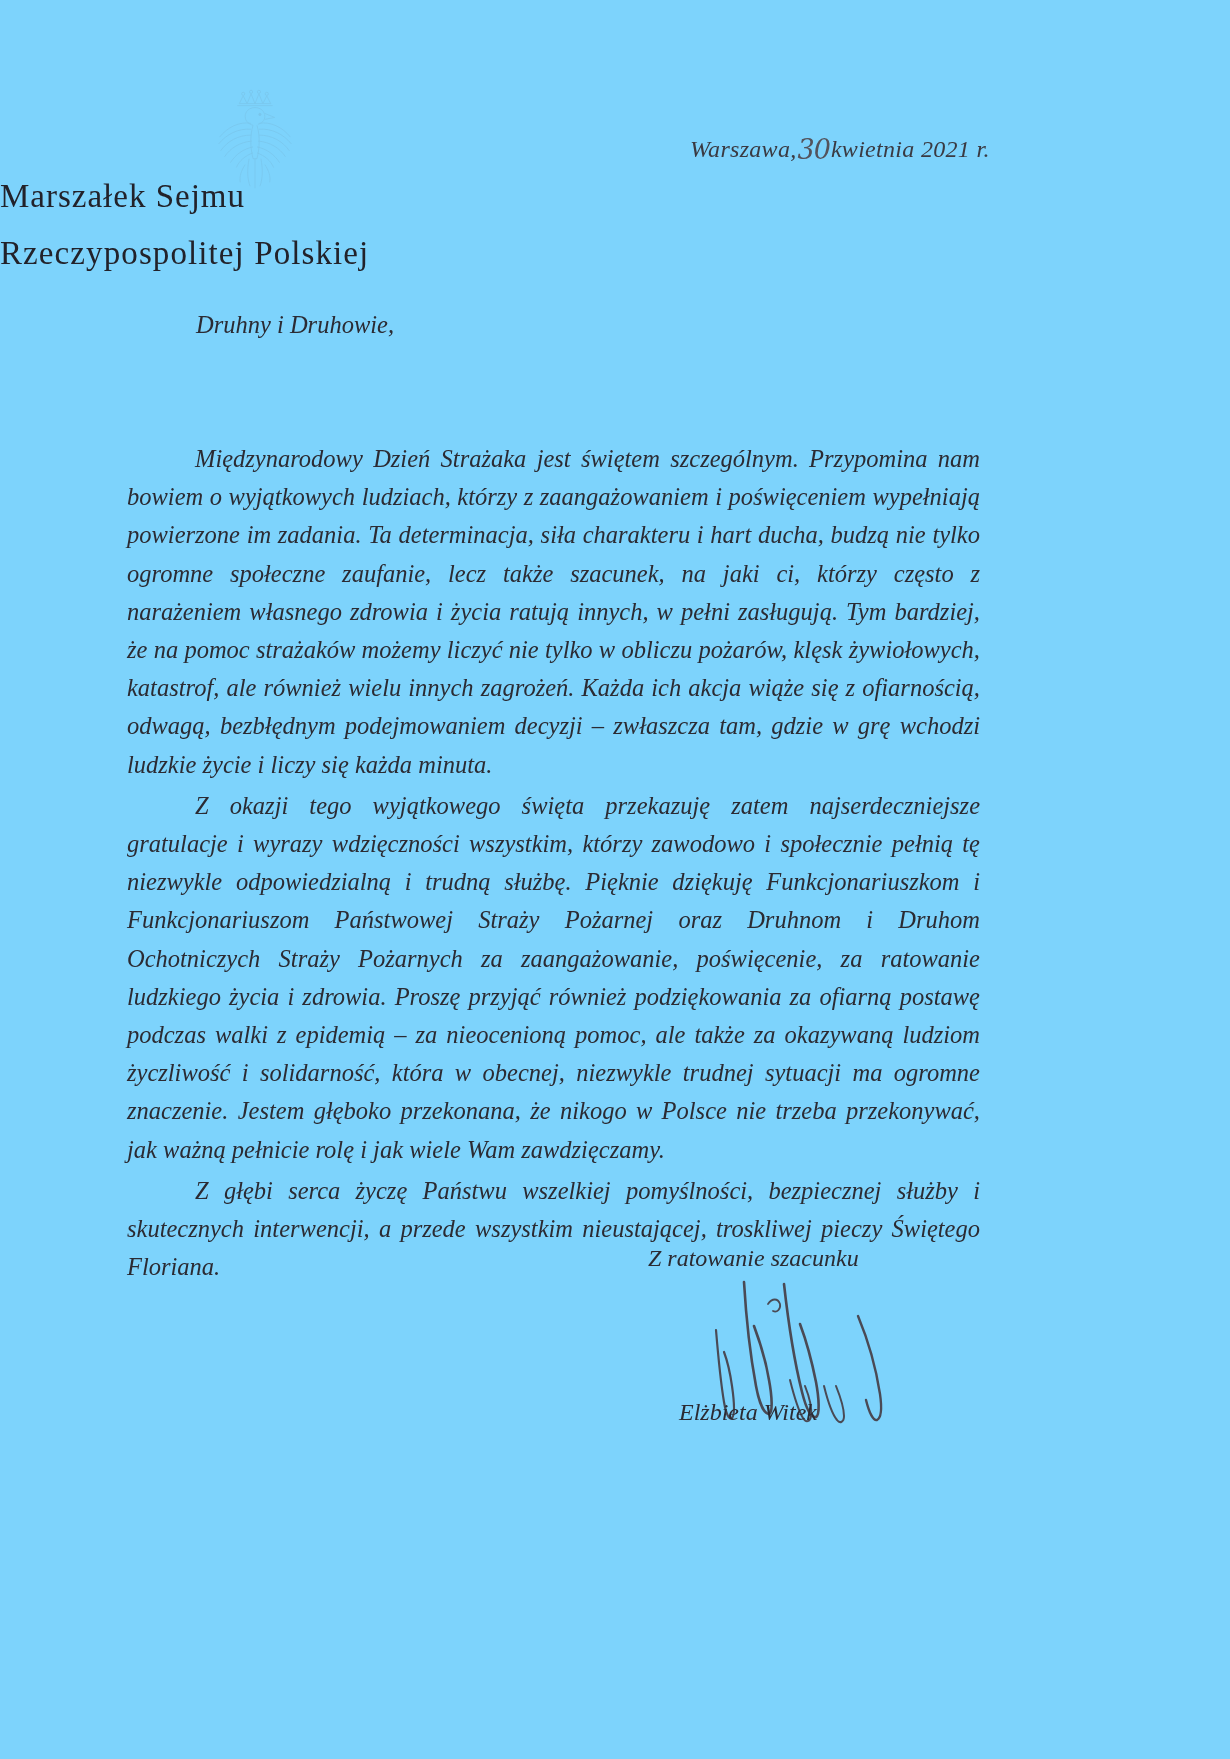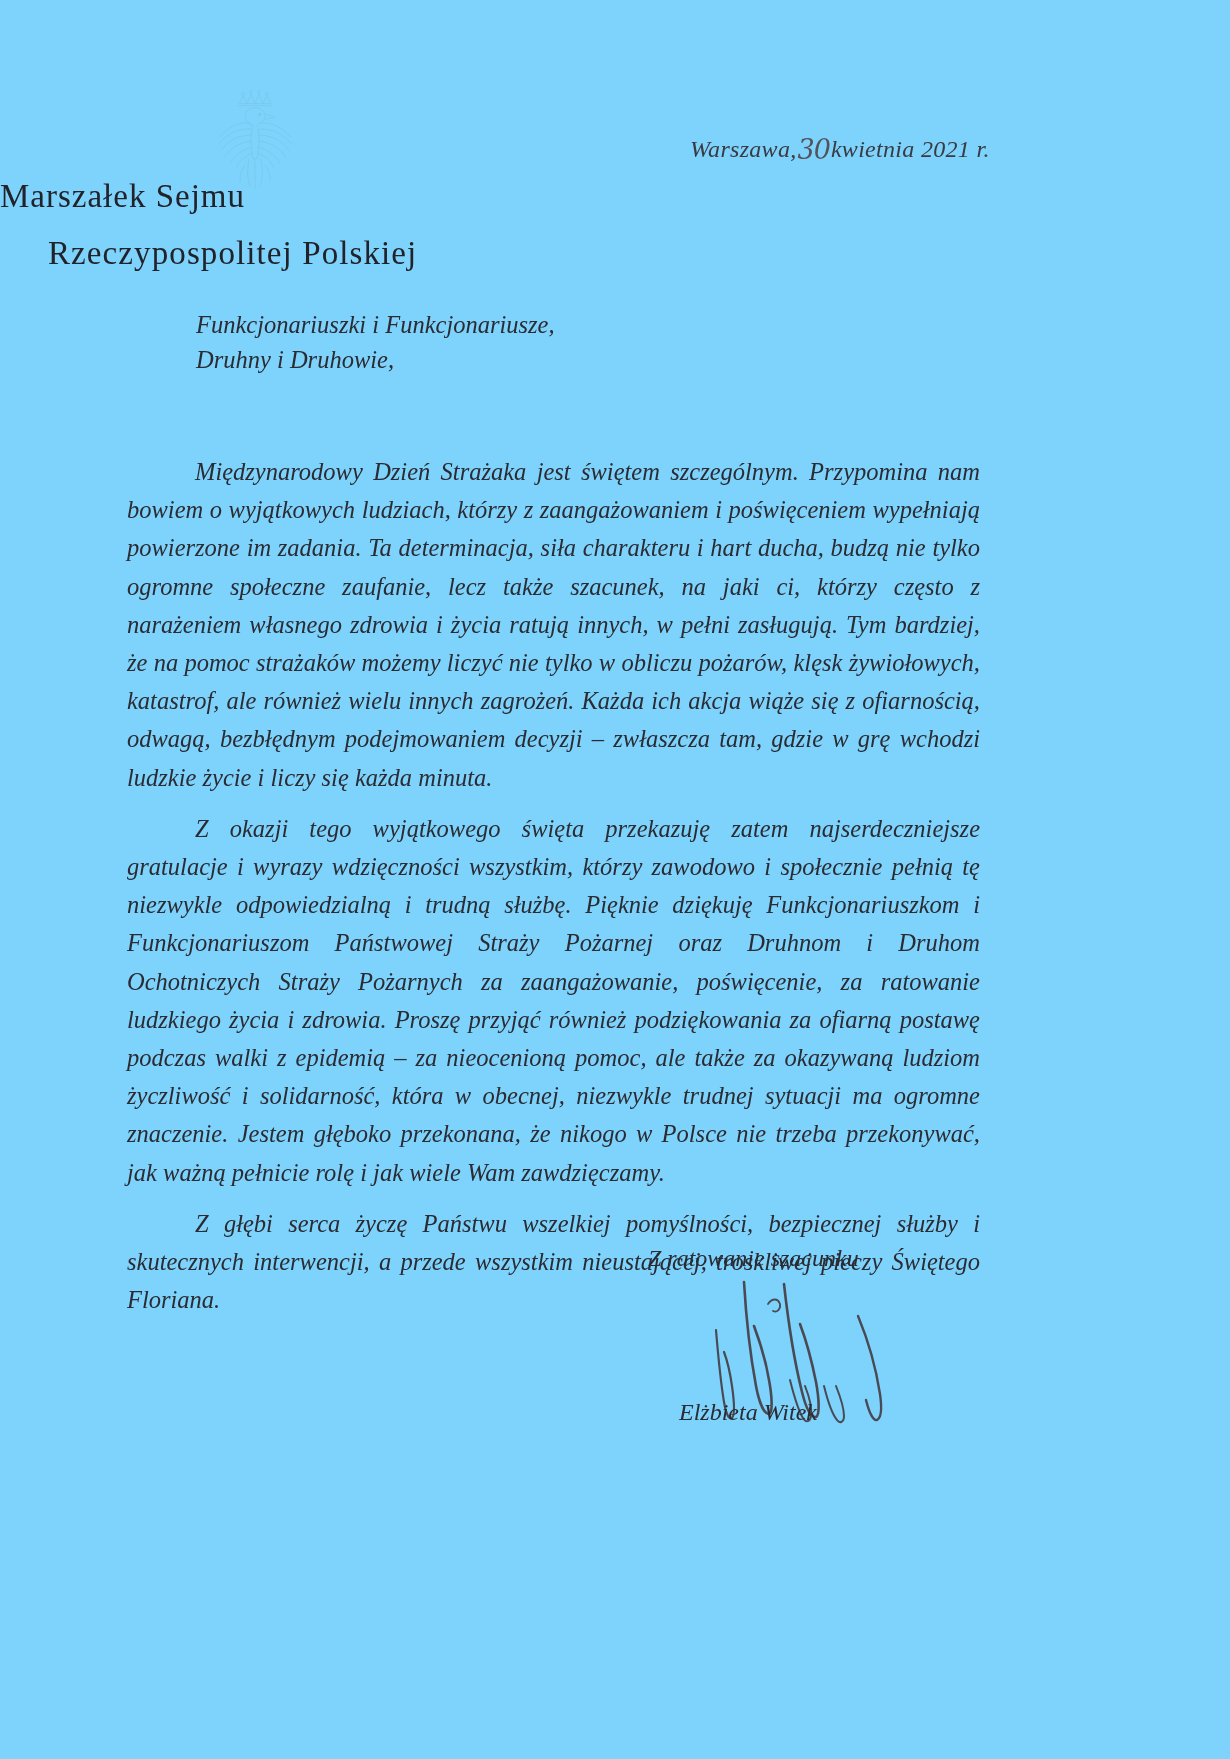--- a/index.html
+++ b/index.html
@@ -61,21 +61,21 @@
     text-align: left;
   }
   .letterhead .lh-line {
     font-family: "Liberation Serif", "DejaVu Serif", serif;
     font-size: 33px;
     letter-spacing: 1.0px;
     color: #22222a;
     line-height: 1.72;
     white-space: nowrap;
   }
-  .letterhead .lh-line.second { letter-spacing: 1.1px; padding-left: 48px; }
+  .letterhead .lh-line.second { letter-spacing: 1.1px; }
 
   
   .salutation {
     position: absolute;
     left: 196px;
     top: 308px;
     font-size: 24.5px;
     font-style: italic;
     line-height: 1.42;
     color: #2b2b33;
@@ -83,21 +83,21 @@
   .salutation div { white-space: nowrap; }
 
   
   .body {
     position: absolute;
     left: 127px;
     top: 440px;
     width: 853px;
   }
   .body p {
-    margin: 13px 0 3px 0;
+    margin: 0 0 3px 0;
     font-size: 24.5px;
     font-style: italic;
     line-height: 38.2px;
     text-align: justify;
     text-indent: 68px;
     color: #2b2b33;
     -webkit-hyphens: none;
     hyphens: none;
   }
   .body p:last-child { margin-bottom: 0; }
@@ -181,21 +181,20 @@
   <div class="date-line">
     <span>Warszawa,</span><span class="date-hand">30</span><span>kwietnia 2021 r.</span>
   </div>
 
   <div class="letterhead">
     <div class="lh-line">Marszałek Sejmu</div>
     <div class="lh-line second">Rzeczypospolitej Polskiej</div>
   </div>
 
   <div class="salutation">
-    <div>Funkcjonariuszki i Funkcjonariusze,</div>
     <div>Druhny i Druhowie,</div>
   </div>
 
   <div class="body">
     <p>Międzynarodowy Dzień Strażaka jest świętem szczególnym. Przypomina nam bowiem o wyjątkowych ludziach, którzy z zaangażowaniem i poświęceniem wypełniają powierzone im zadania. Ta determinacja, siła charakteru i hart ducha, budzą nie tylko ogromne społeczne zaufanie, lecz także szacunek, na jaki ci, którzy często z narażeniem własnego zdrowia i życia ratują innych, w pełni zasługują. Tym bardziej, że na pomoc strażaków możemy liczyć nie tylko w obliczu pożarów, klęsk żywiołowych, katastrof, ale również wielu innych zagrożeń. Każda ich akcja wiąże się z ofiarnością, odwagą, bezbłędnym podejmowaniem decyzji – zwłaszcza tam, gdzie w grę wchodzi ludzkie życie i liczy się każda minuta.</p>
     <p>Z okazji tego wyjątkowego święta przekazuję zatem najserdeczniejsze gratulacje i wyrazy wdzięczności wszystkim, którzy zawodowo i społecznie pełnią tę niezwykle odpowiedzialną i trudną służbę. Pięknie dziękuję Funkcjonariuszkom i Funkcjonariuszom Państwowej Straży Pożarnej oraz Druhnom i Druhom Ochotniczych Straży Pożarnych za zaangażowanie, poświęcenie, za ratowanie ludzkiego życia i zdrowia. Proszę przyjąć również podziękowania za ofiarną postawę podczas walki z epidemią – za nieocenioną pomoc, ale także za okazywaną ludziom życzliwość i solidarność, która w obecnej, niezwykle trudnej sytuacji ma ogromne znaczenie. Jestem głęboko przekonana, że nikogo w Polsce nie trzeba przekonywać, jak ważną pełnicie rolę i jak wiele Wam zawdzięczamy.</p>
     <p>Z głębi serca życzę Państwu wszelkiej pomyślności, bezpiecznej służby i skutecznych interwencji, a przede wszystkim nieustającej, troskliwej pieczy Świętego Floriana.</p>
   </div>
 
   <div class="closing">Z ratowanie szacunku</div>

